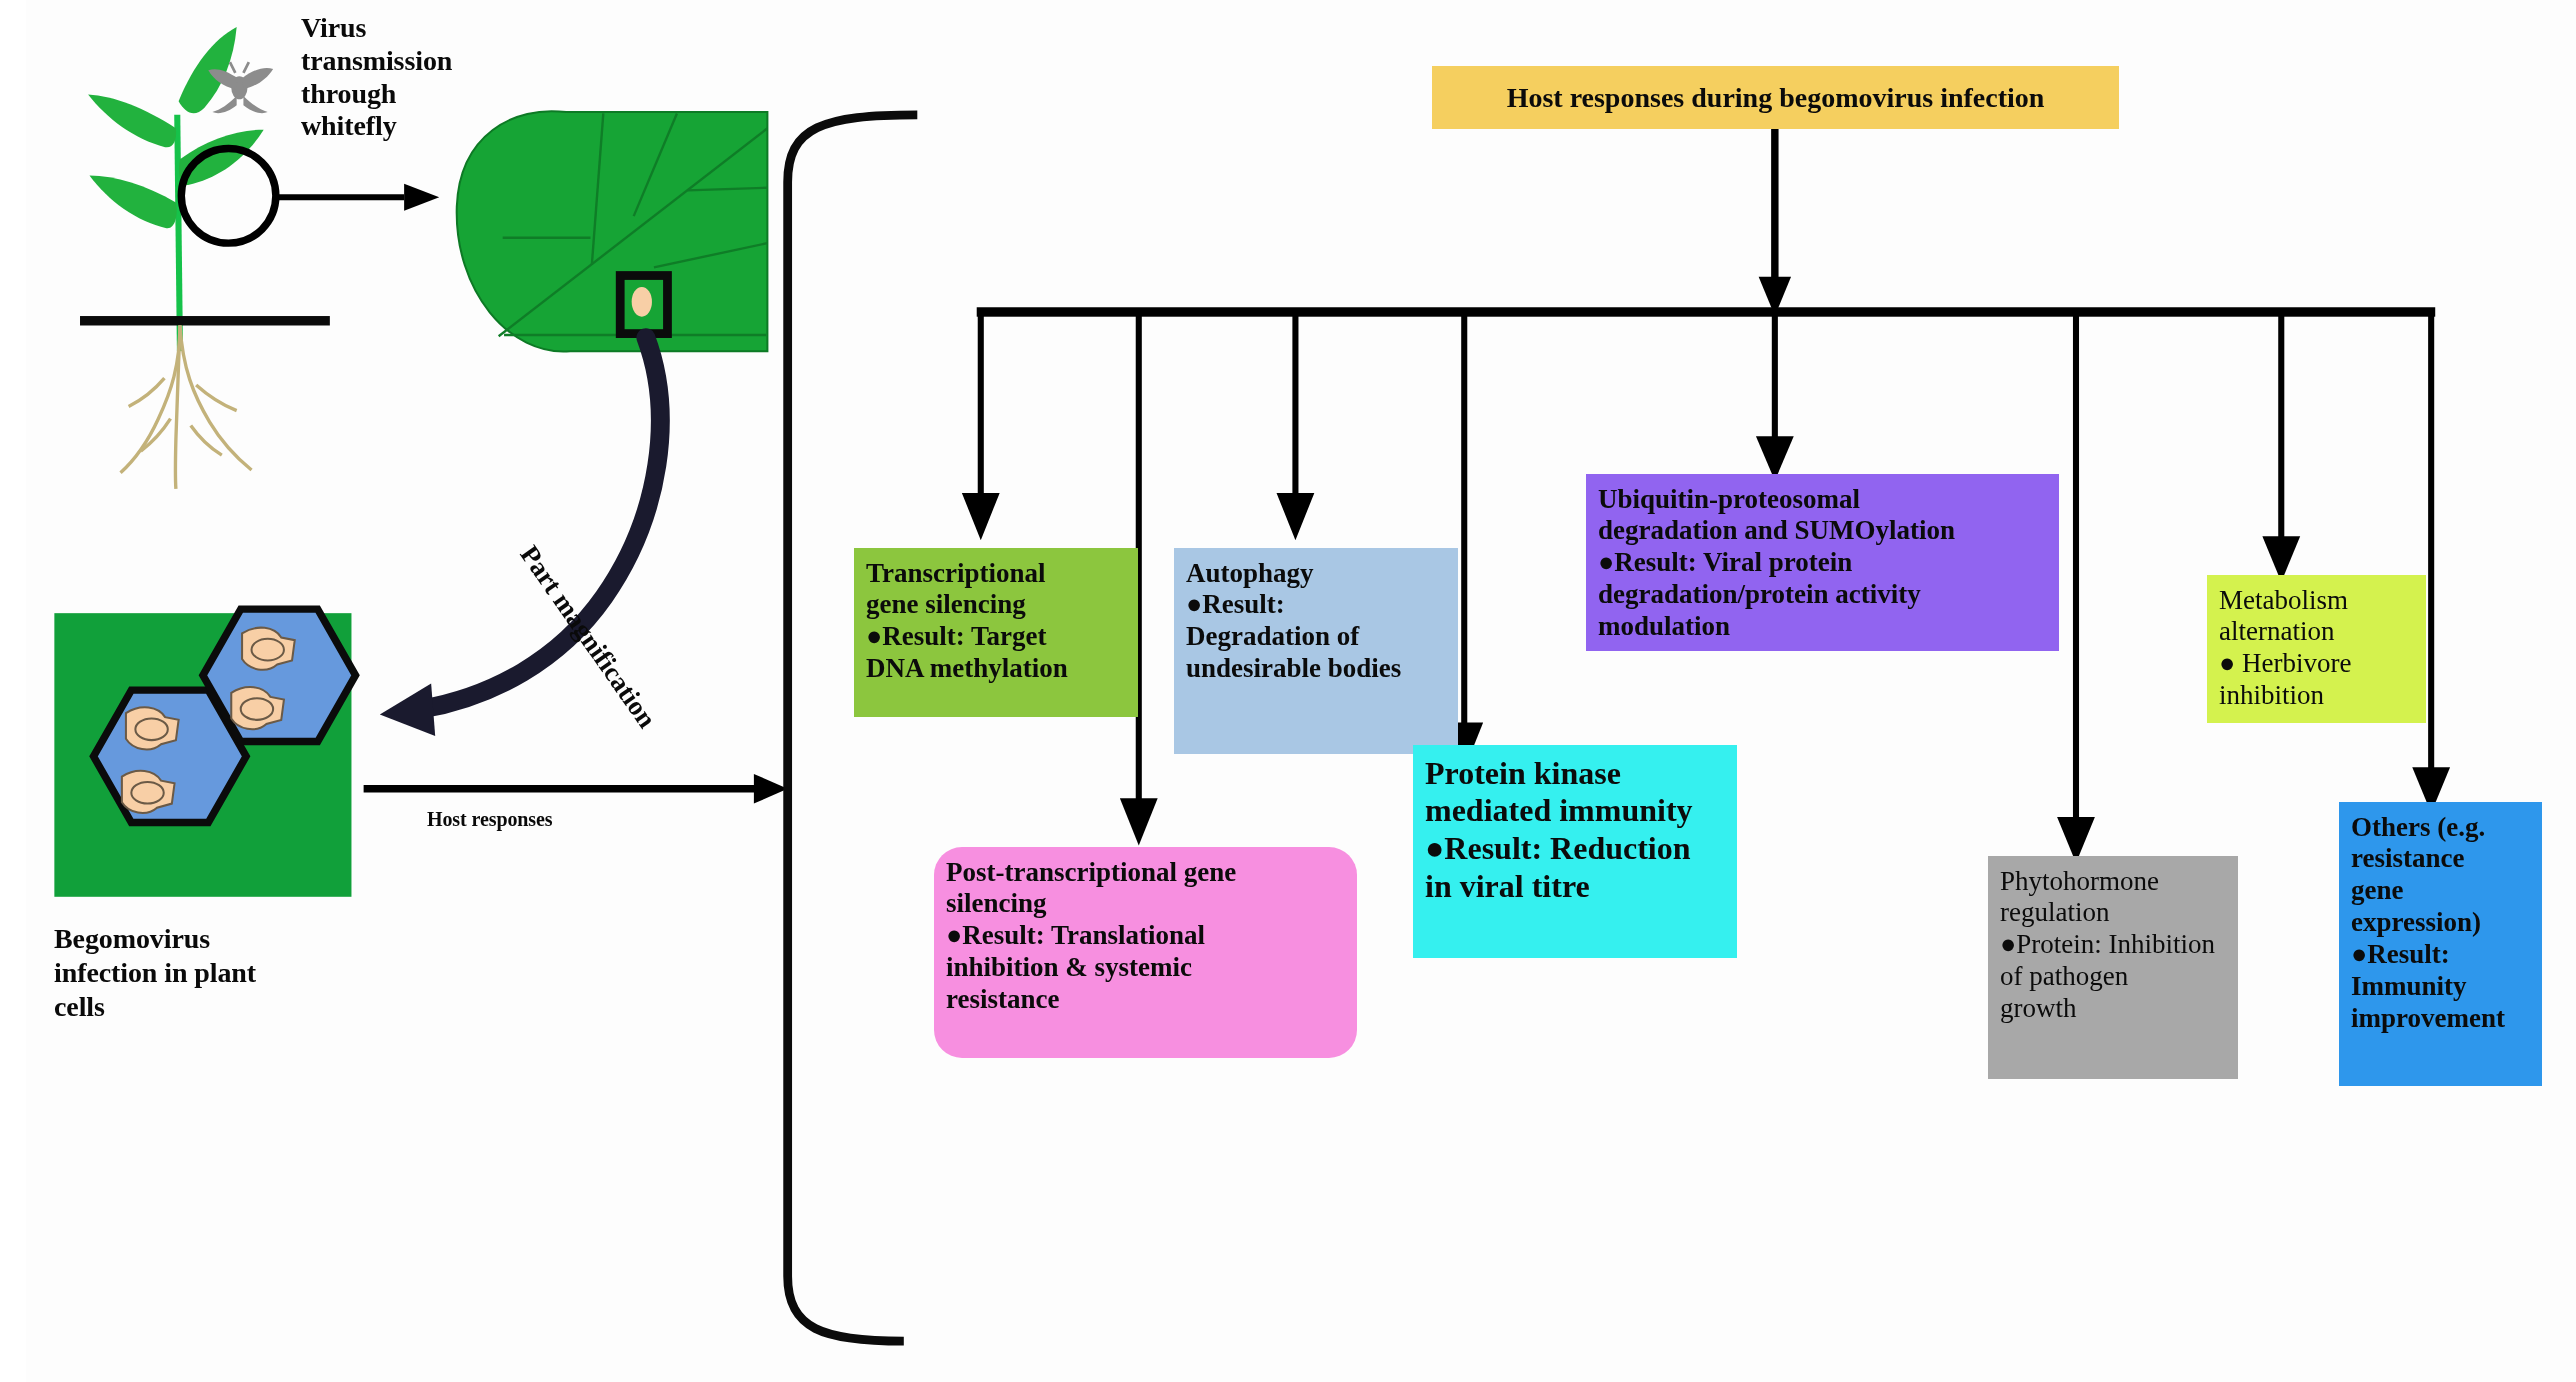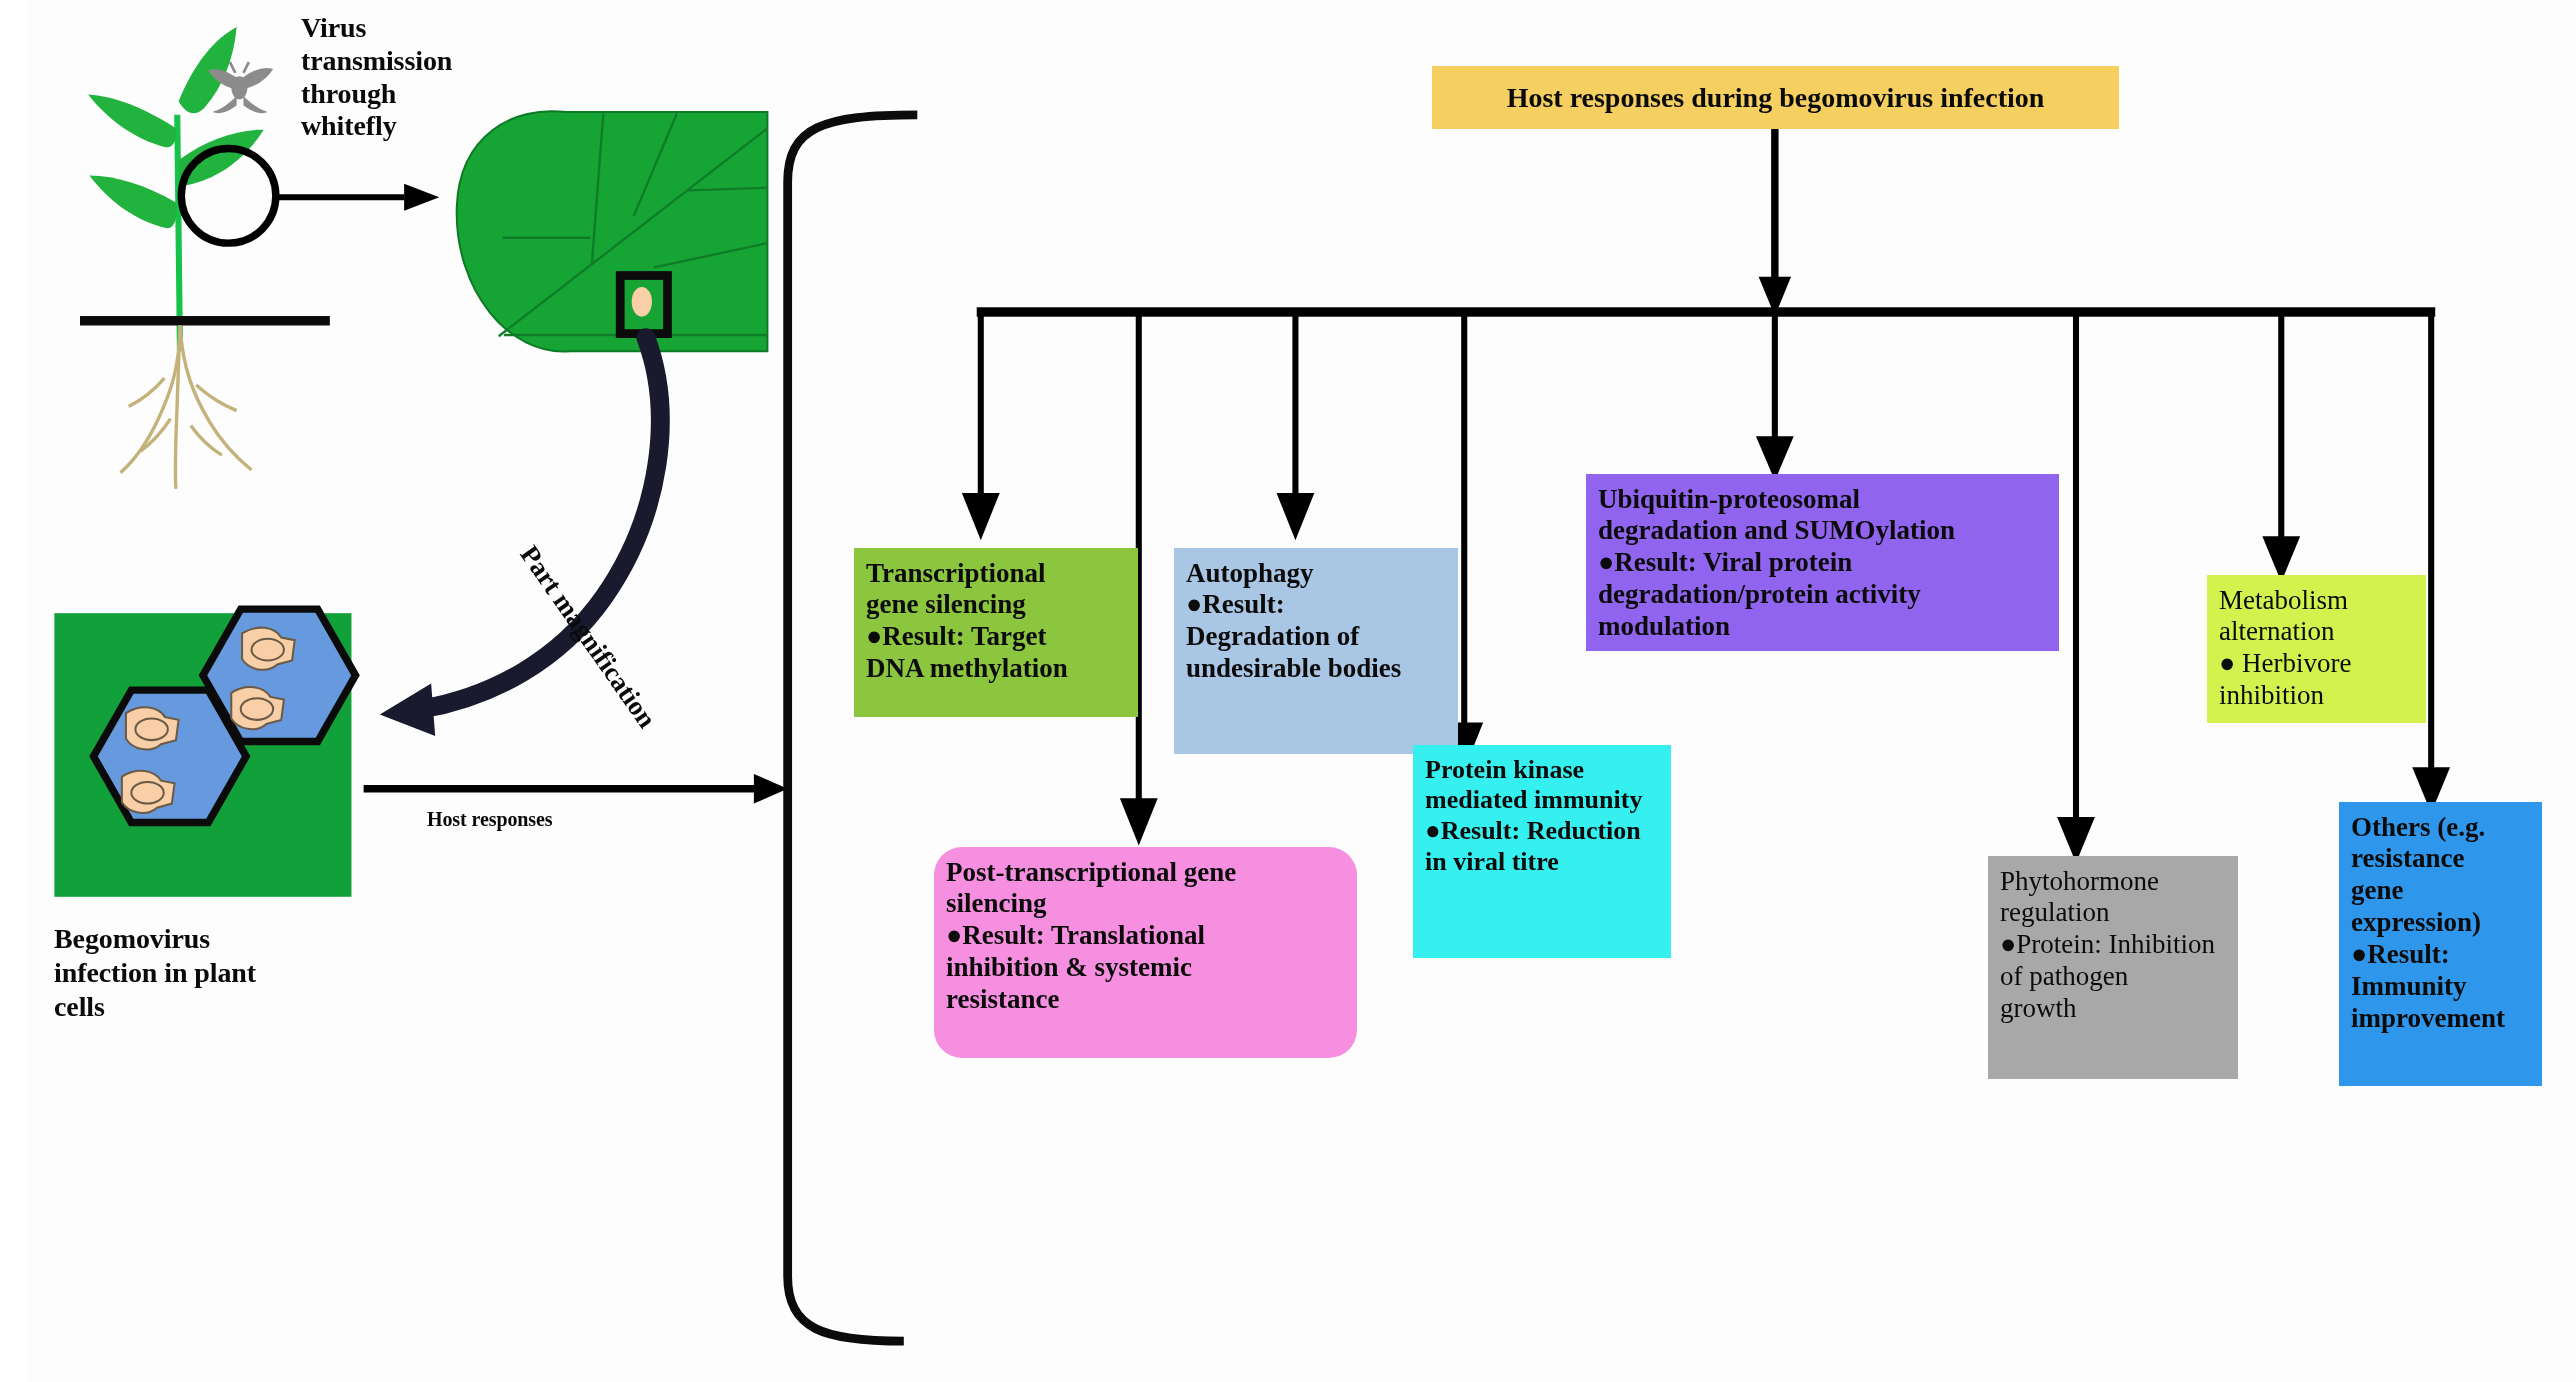--- a/index.html
+++ b/index.html
@@ -200,21 +200,21 @@
   ●Result:
 Degradation of
 undesirable bodies</div>
 
   <div class="pbox bold" style="left:908px; top:847px; width:423px; height:211px; background:#f78fe0; font-size:27px;border-radius:28px;">Post-transcriptional gene
 silencing
   ●Result: Translational
 inhibition &amp; systemic
 resistance</div>
 
-  <div class="pbox bold" style="left:1387px; top:745px; width:258px; height:213px; background:#35f0ef; font-size:26px;">Protein kinase
+  <div class="pbox bold" style="left:1387px; top:745px; width:324px; height:213px; background:#35f0ef; font-size:32px;">Protein kinase
 mediated immunity
 ●Result: Reduction
 in viral titre</div>
 
   <div class="pbox bold" style="left:1560px; top:474px; width:473px; height:177px; background:#9164f0; font-size:27px;">Ubiquitin-proteosomal
 degradation and SUMOylation
  ●Result: Viral protein
 degradation/protein activity
 modulation</div>
 

